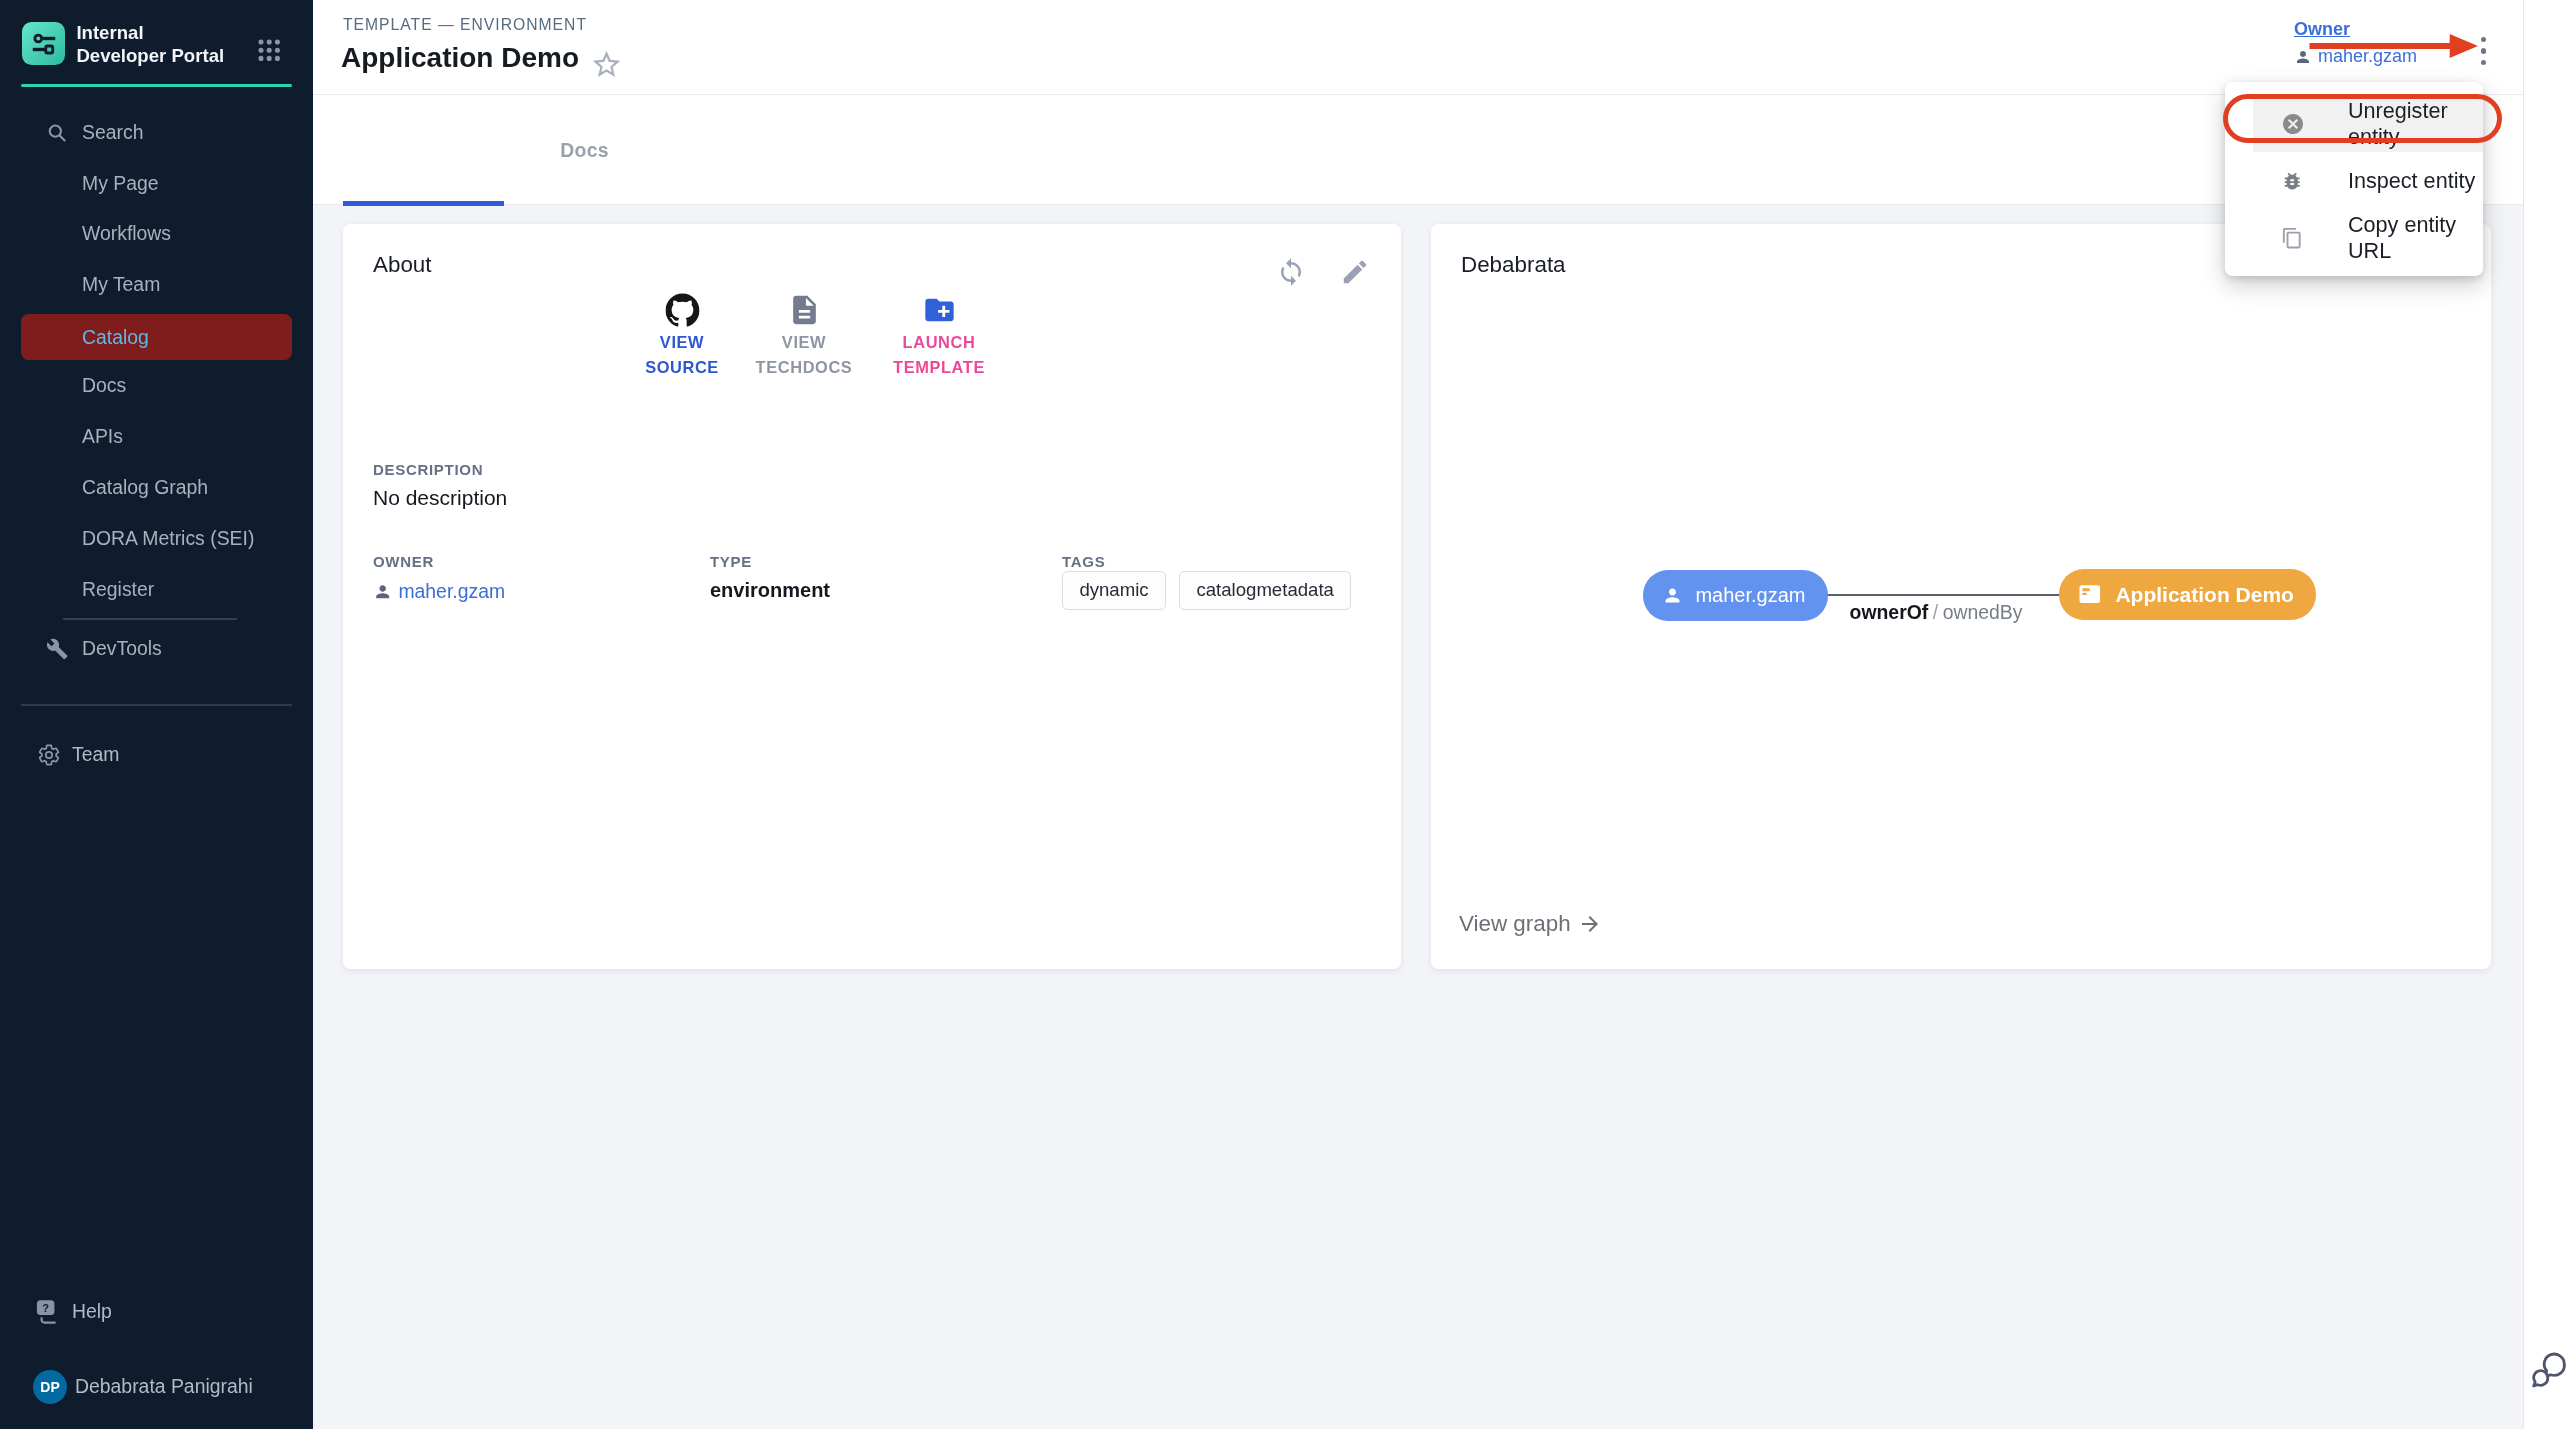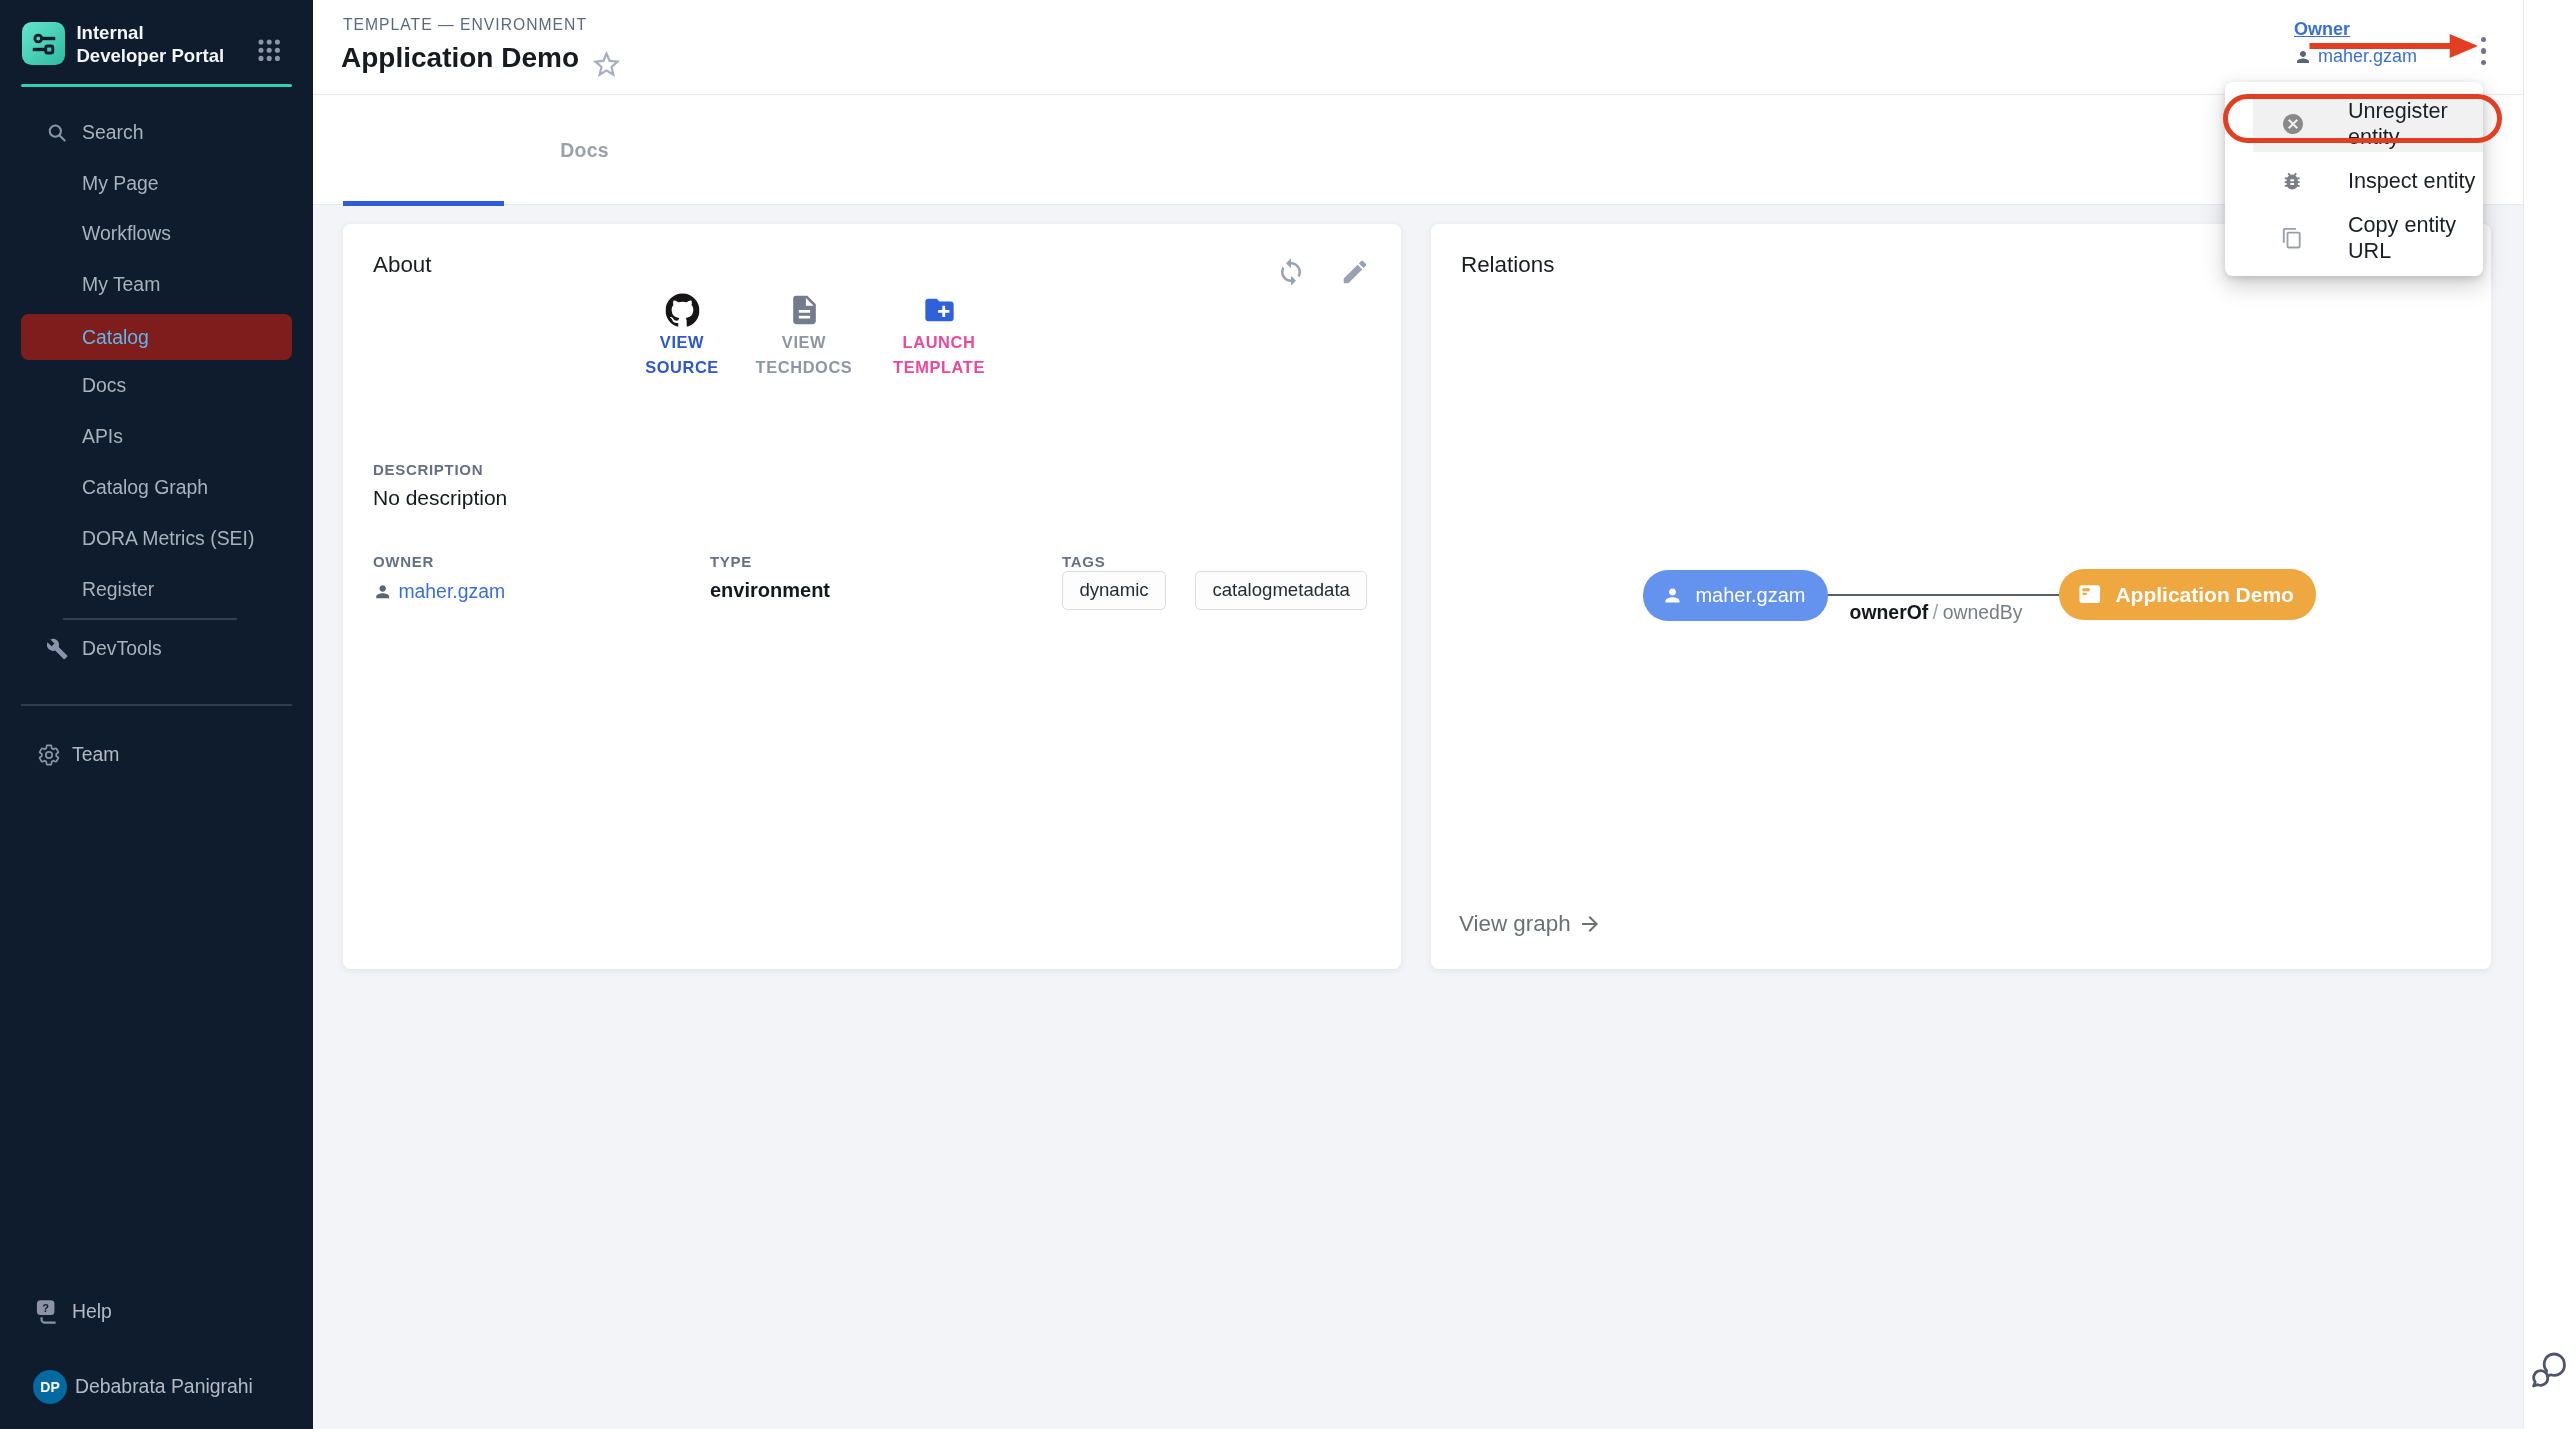--- a/index.html
+++ b/index.html
@@ -64,21 +64,21 @@
   .action-0 { left:339px; } .action-1 { left:461px; } .action-2 { left:596px; }
   .action-0 .l1,.action-0 .l2 { color:#2b57d0; }
   .action-1 .l1,.action-1 .l2 { color:#8e95a3; }
   .action-2 .l1,.action-2 .l2 { color:#ec4899; }
   .action-col { transform:translateX(-50%); }
 
   .meta-label { position:absolute; font-size:15px; font-weight:700; letter-spacing:0.7px; color:#667085; }
   .meta-value { position:absolute; font-size:21px; color:#14181f; }
   .owner-link { position:absolute; display:flex; align-items:center; font-size:19.4px; color:#3a6fd8; cursor:pointer; }
   .owner-link svg { margin-right:6px; }
-  .chips { position:absolute; left:719px; top:347px; display:flex; gap:29px; }
+  .chips { position:absolute; left:719px; top:347px; display:flex; gap:13px; }
   .chip { height:39px; line-height:36px; padding:0 16.4px; border:1.5px solid #d8dce3; border-radius:5.2px;
           font-size:18.6px; color:#262b36; background:#fdfdfe; }
 
   
   .node { position:absolute; height:51px; border-radius:25px; display:flex; align-items:center; color:#fff; cursor:pointer; }
   .node svg, .node .node-ic { margin-left:19.4px; }
   .node .nlbl { margin:0 22.4px 0 12px; font-size:20px; }
   .node-user { left:212px; top:346px; background:#6393ef; }
   .node-entity { left:628px; top:345px; background:#efa73f; }
   .node-entity .nlbl { font-weight:700; font-size:21px; }
@@ -282,21 +282,21 @@
     <div class="meta-value" style="left:367px; top:355px; font-weight:600; font-size:20px;">environment</div>
 
     <div class="meta-label" style="left:719px; top:329px;">TAGS</div>
     <div class="chips">
       <span class="chip">dynamic</span>
       <span class="chip">catalogmetadata</span>
     </div>
   </section>
 
   <section class="card card-relations">
-    <div class="card-title">Relations</div>
+    <div class="card-title">Debabrata</div>
 
     <div class="edge-line"></div>
 
     <div class="node node-user">
       <svg width="21" height="21" viewBox="0 0 24 24">
         <path fill="#ffffff" d="M12 12c2.21 0 4-1.79 4-4s-1.79-4-4-4-4 1.79-4 4 1.79 4 4 4zm0 2c-2.67 0-8 1.34-8 4v2h16v-2c0-2.66-5.33-4-8-4z"></path>
       </svg>
       <span class="nlbl">maher.gzam</span>
     </div>
 

